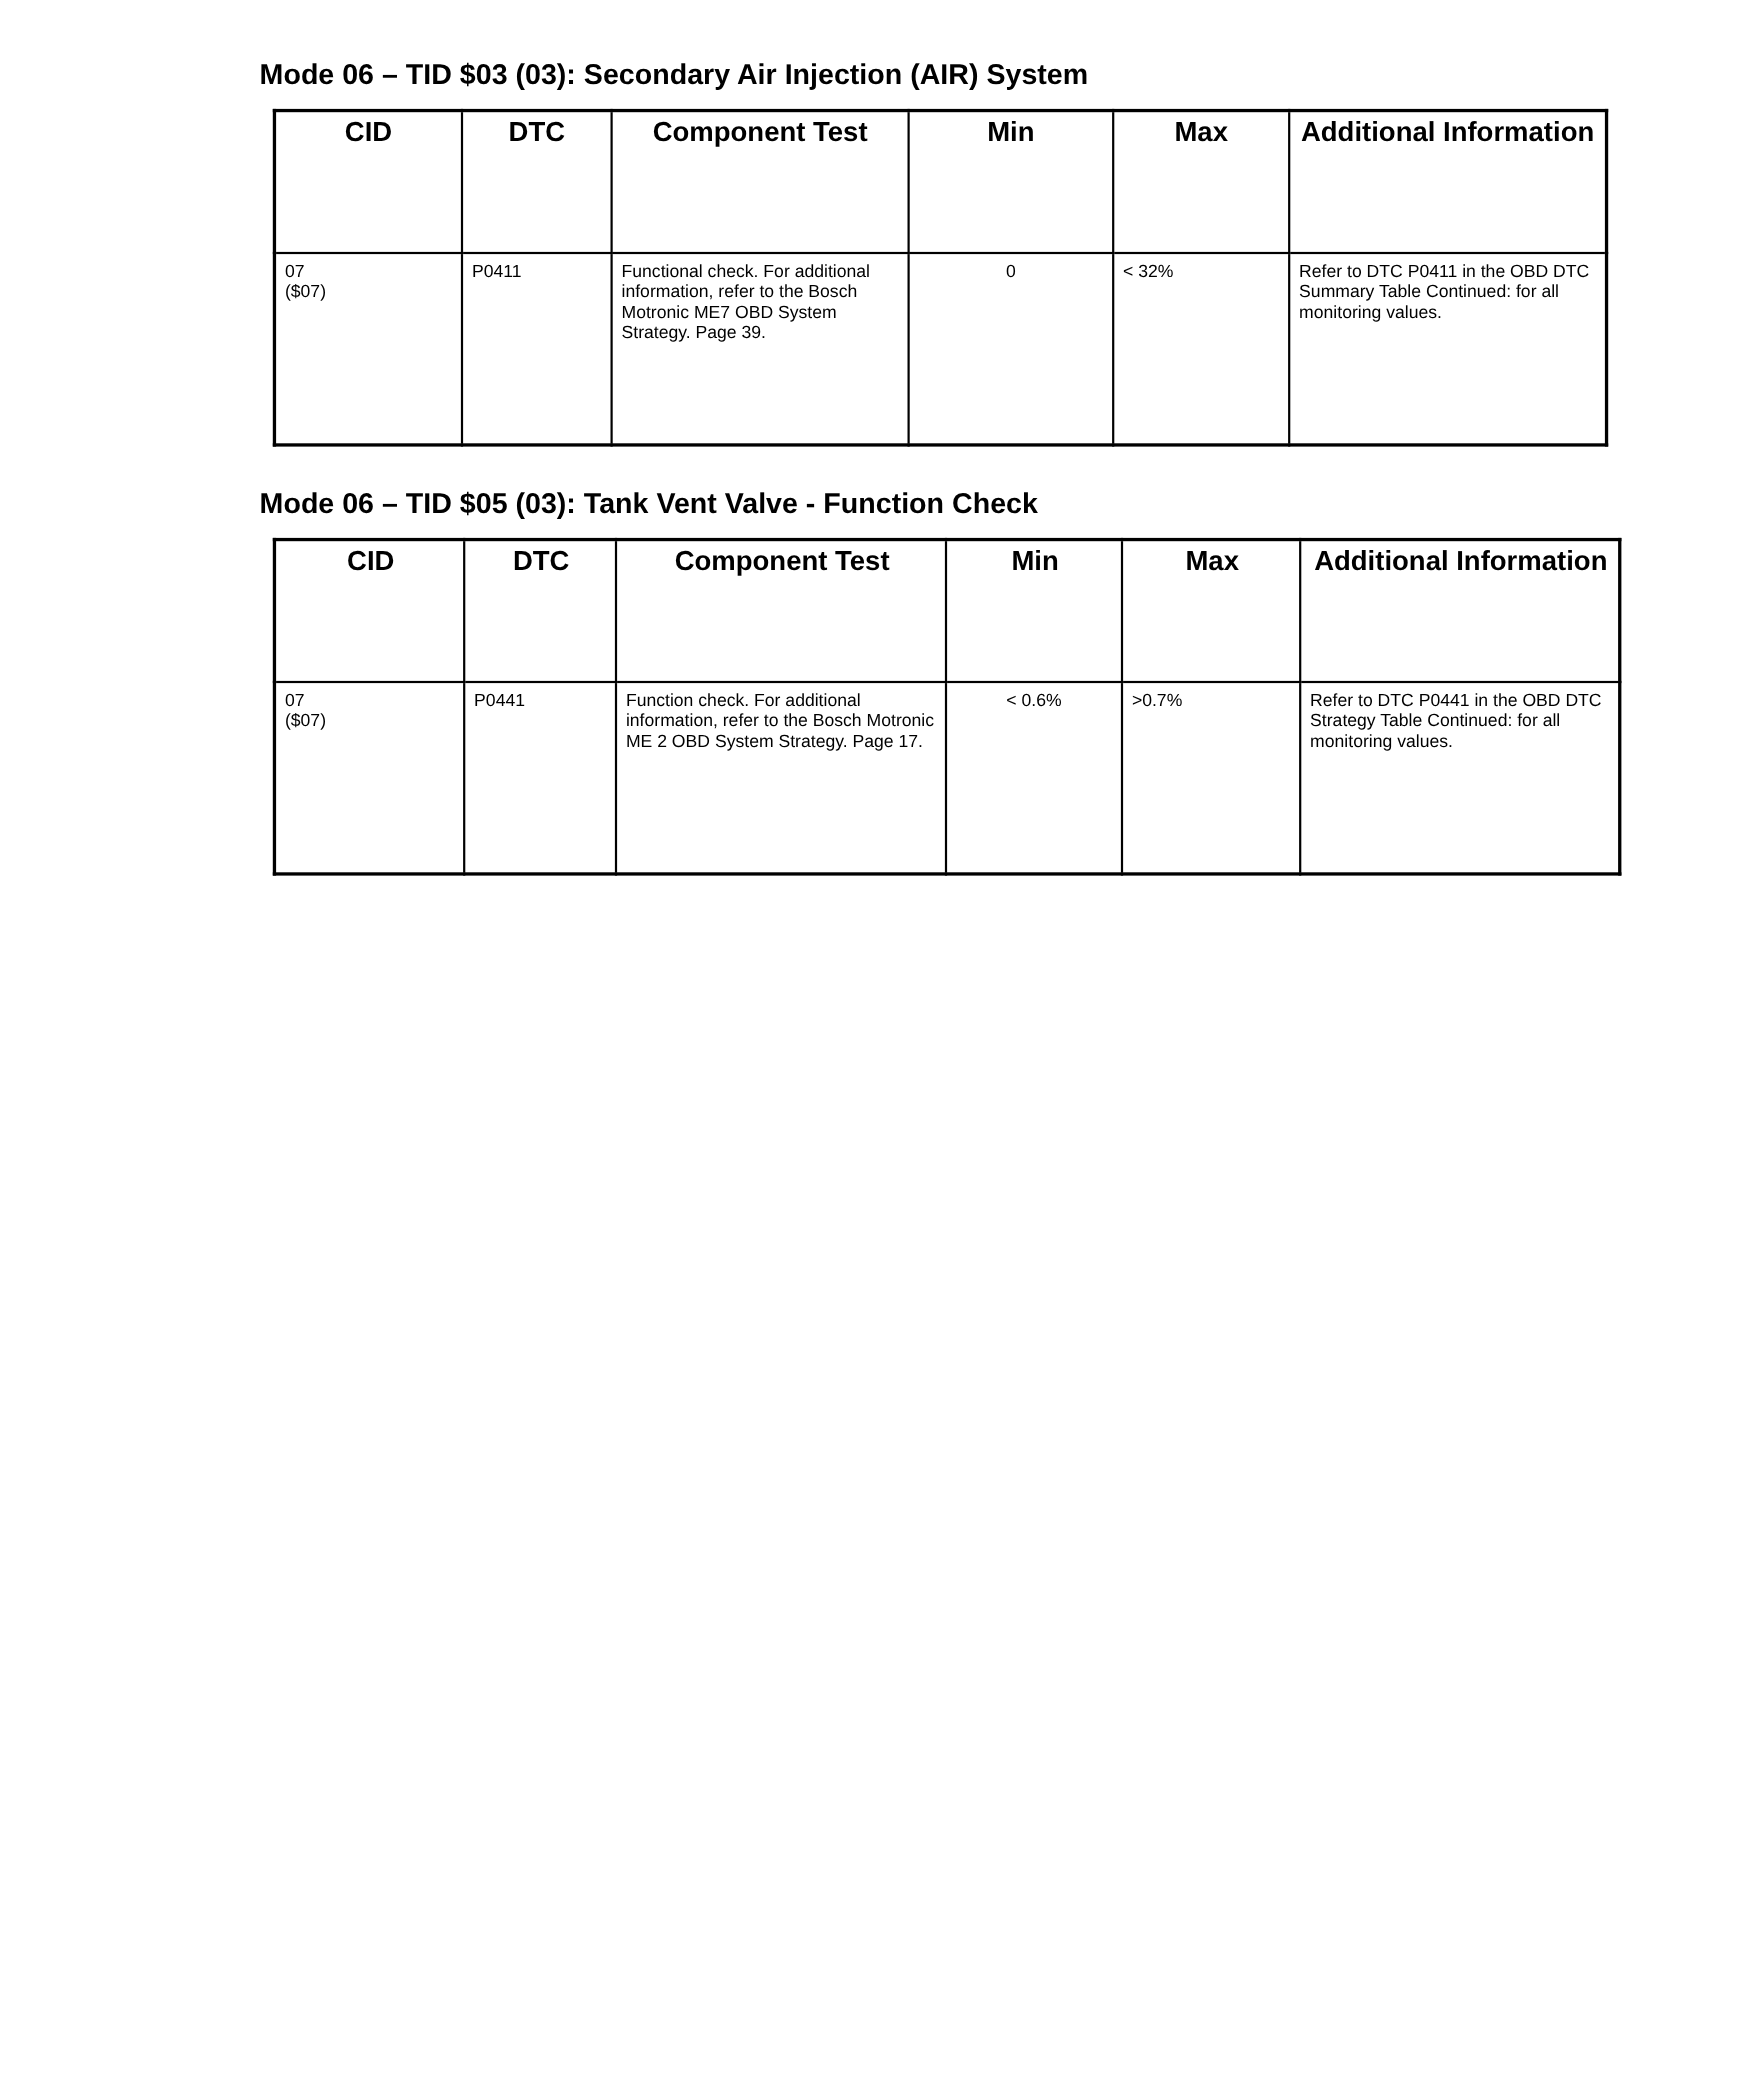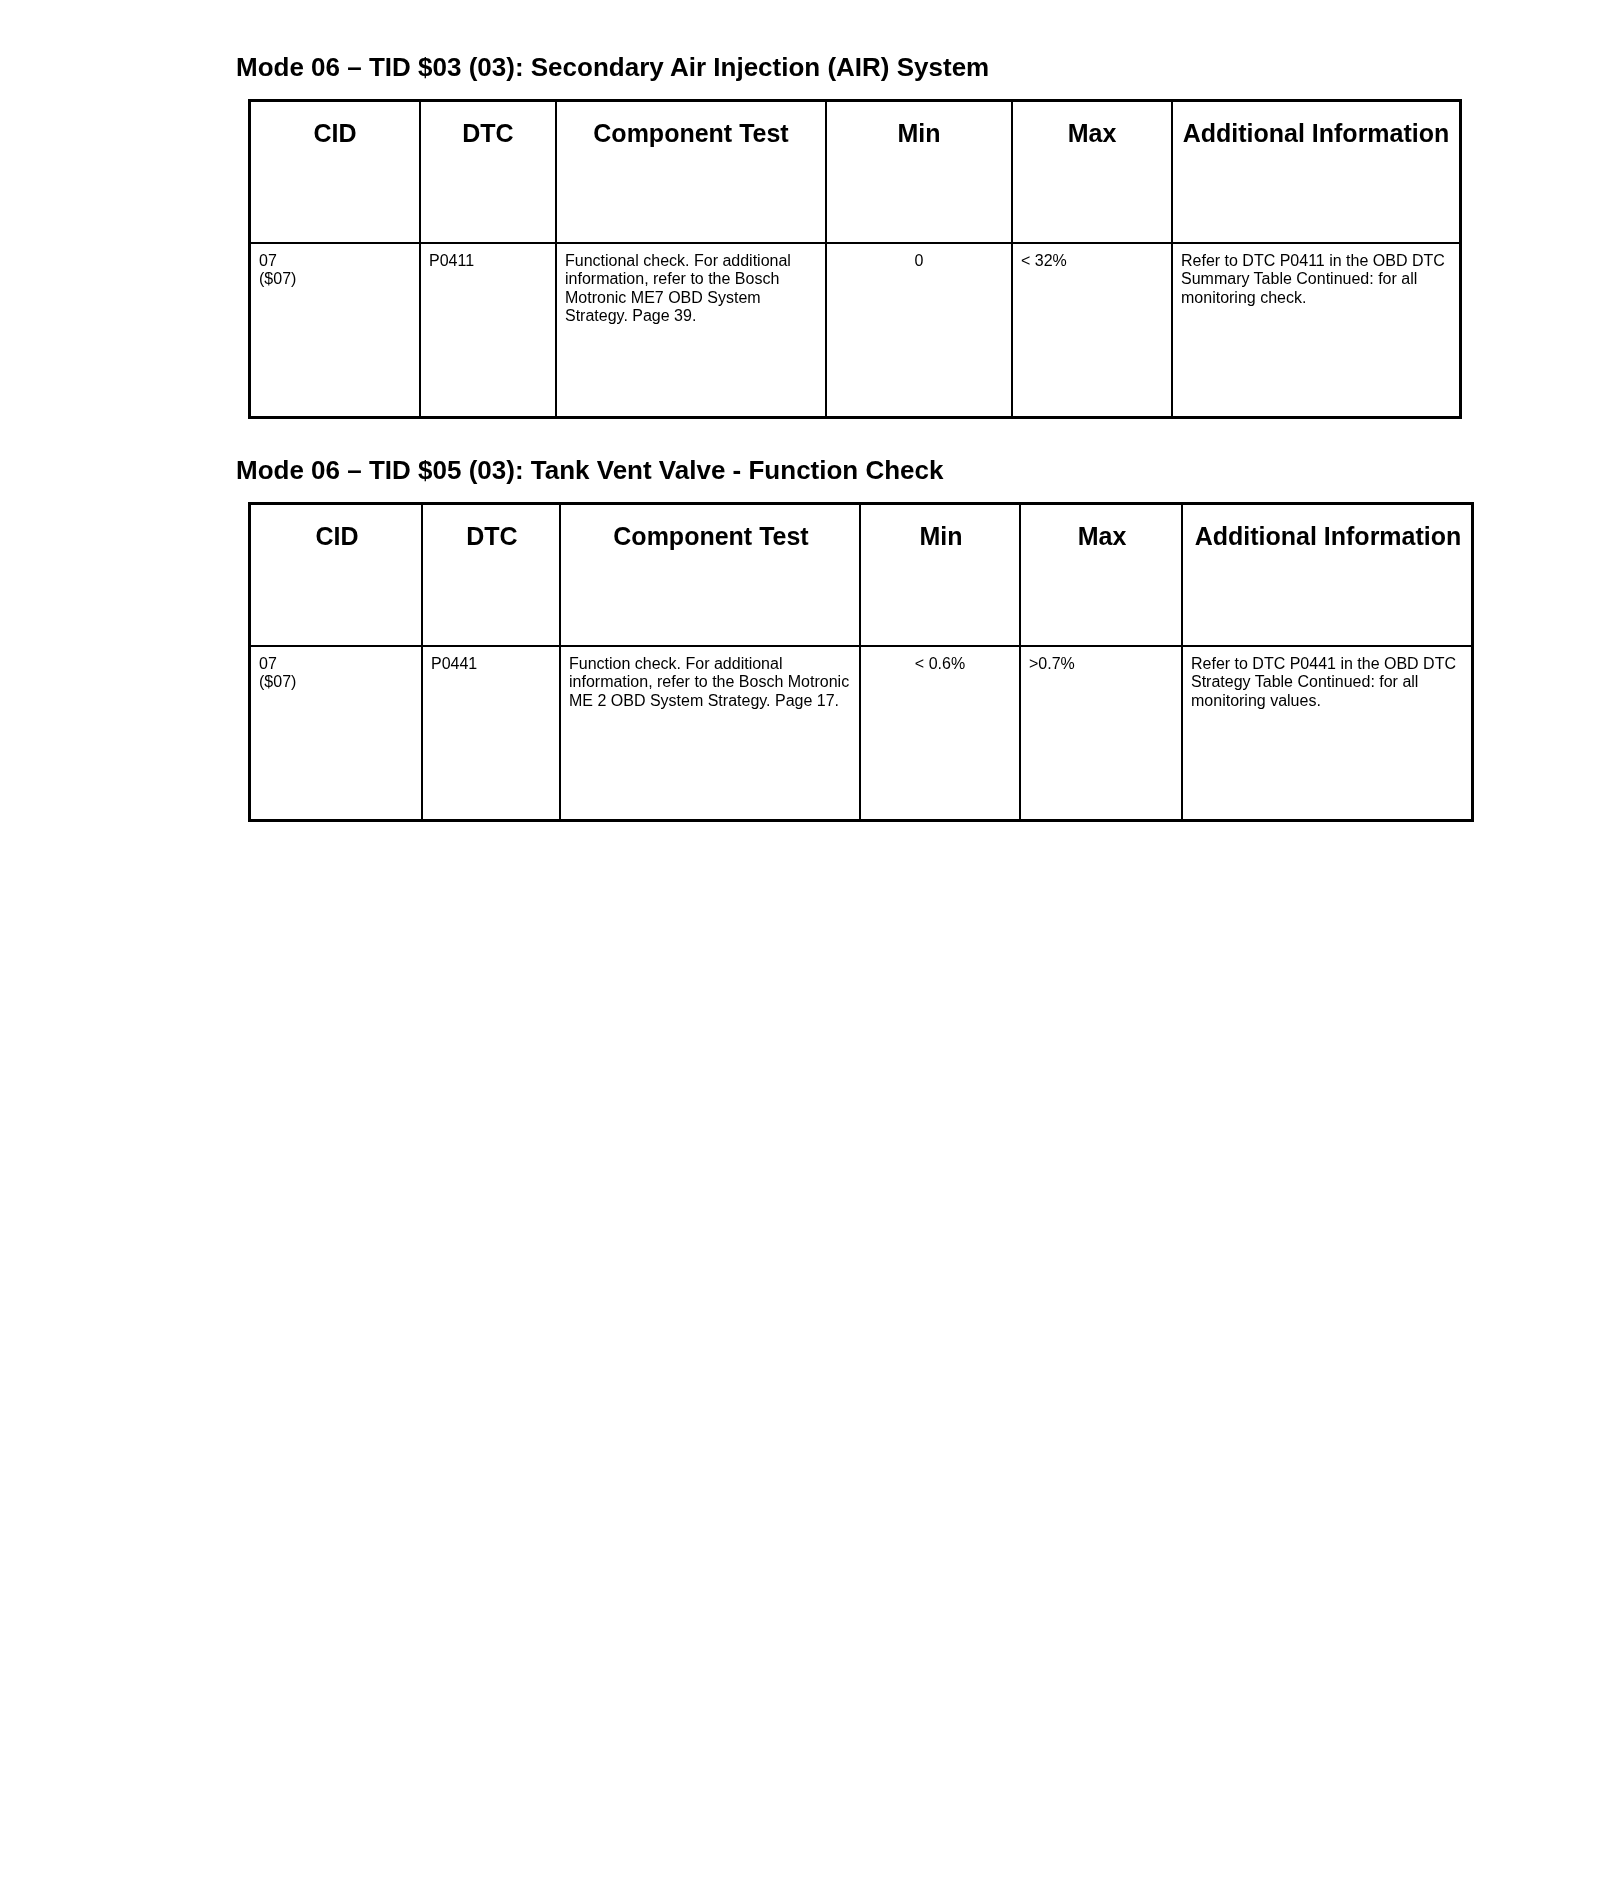--- a/index.html
+++ b/index.html
@@ -54,21 +54,21 @@
     font-weight: normal;
   }
   
   table.data thead td {
     font-size: 25px;
     font-weight: bold;
     text-align: center;
     line-height: 1.2;
     height: 120px;
     vertical-align: top;
-    padding-top: 16px;
+    padding-top: 3px;
   }
   
   table.data tbody td {
     font-size: 16px;
     line-height: 1.15;
     height: 160px;
     padding-top: 8px;
   }
   td.center {
     text-align: center;
@@ -120,21 +120,21 @@
     <tbody>
       <tr>
         <td>
           <span>07</span>
           <span class="cid-line2">($07)</span>
         </td>
         <td>P0411</td>
         <td>Functional check. For additional information, refer to the Bosch Motronic ME7 OBD System Strategy. Page 39.</td>
         <td class="center">0</td>
         <td>&lt; 32%</td>
-        <td>Refer to DTC P0411 in the OBD DTC Summary Table Continued: for all monitoring check.</td>
+        <td>Refer to DTC P0411 in the OBD DTC Summary Table Continued: for all monitoring values.</td>
       </tr>
     </tbody>
   </table>
 
   <h3 class="section-heading h-tid05">Mode 06 – TID $05 (03): Tank Vent Valve - Function Check</h3>
 
   <table class="data t2">
     <thead>
       <tr>
         <td class="c-cid">CID</td>

